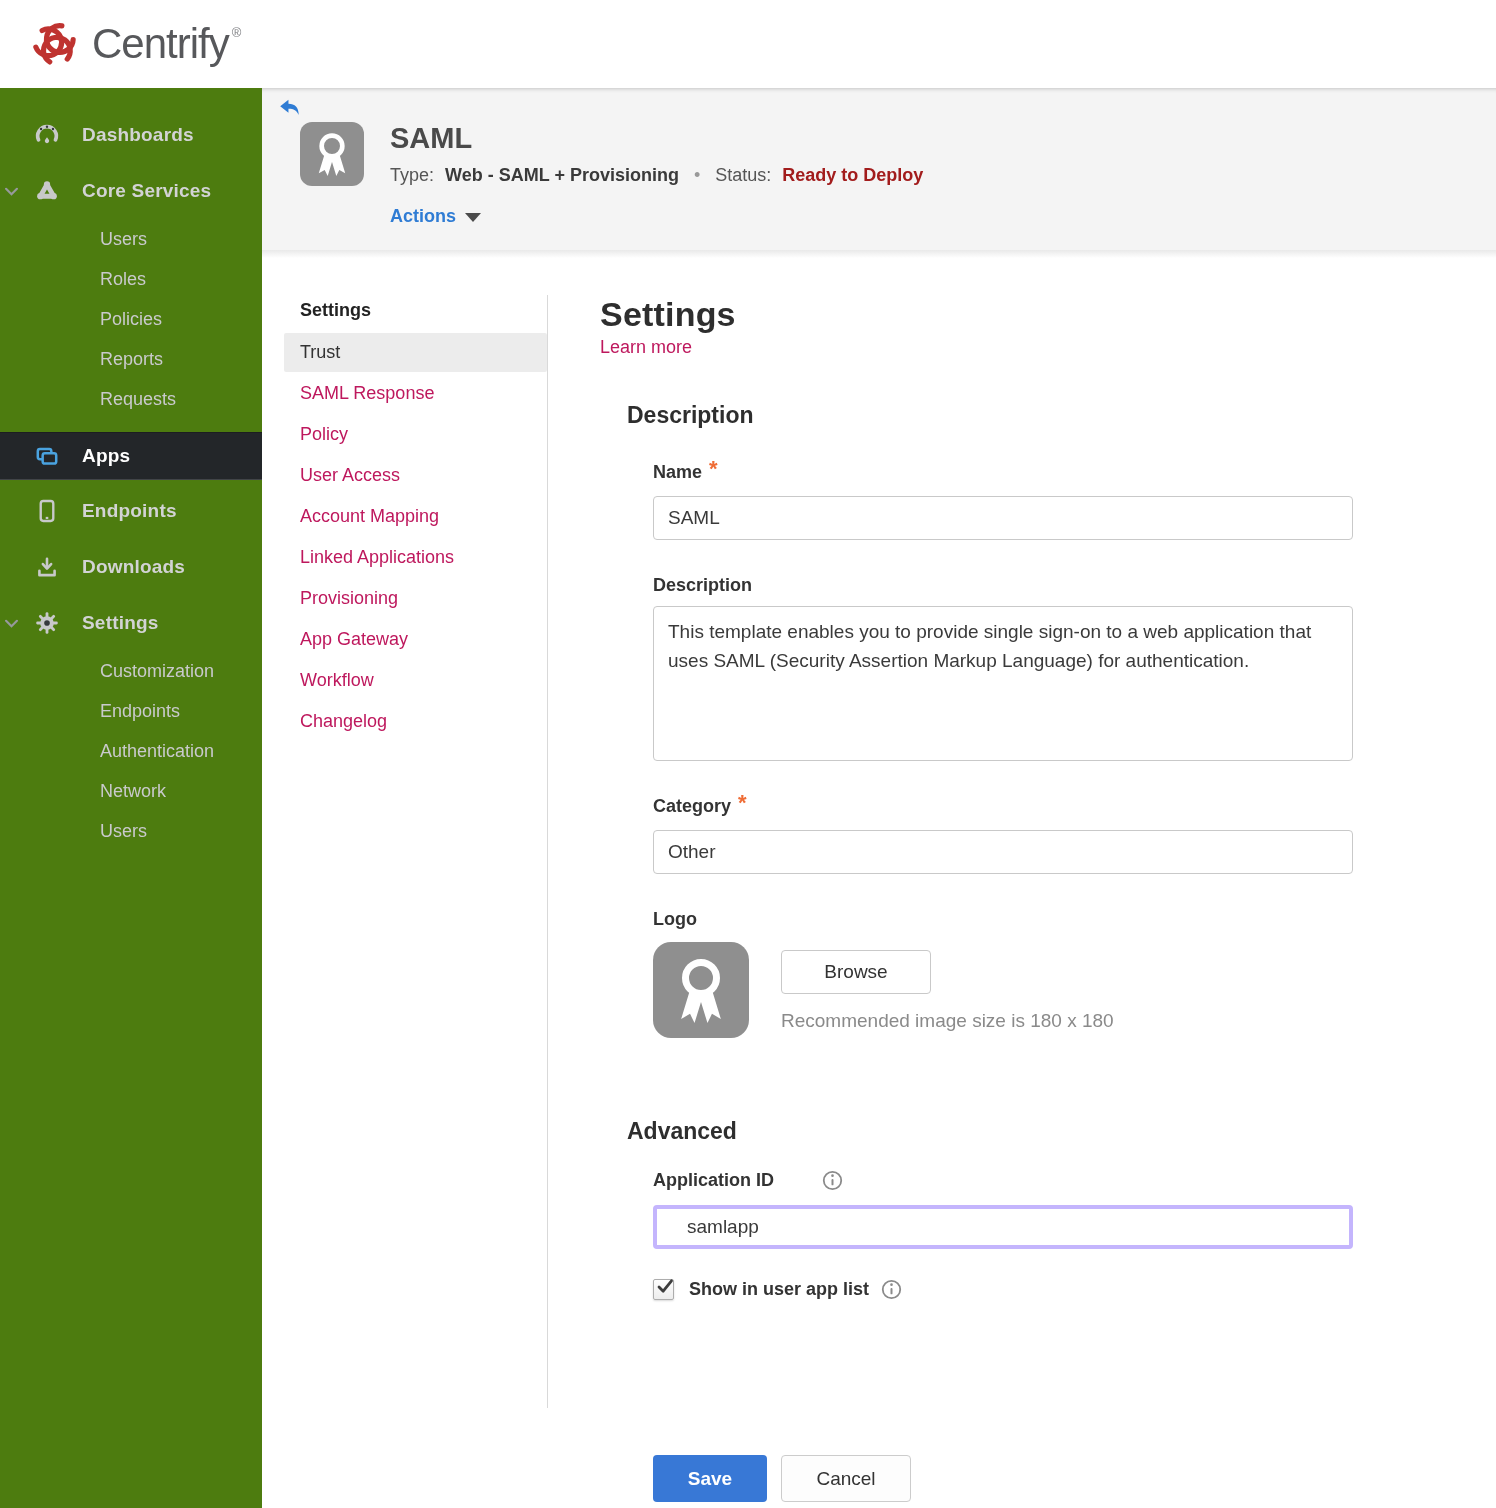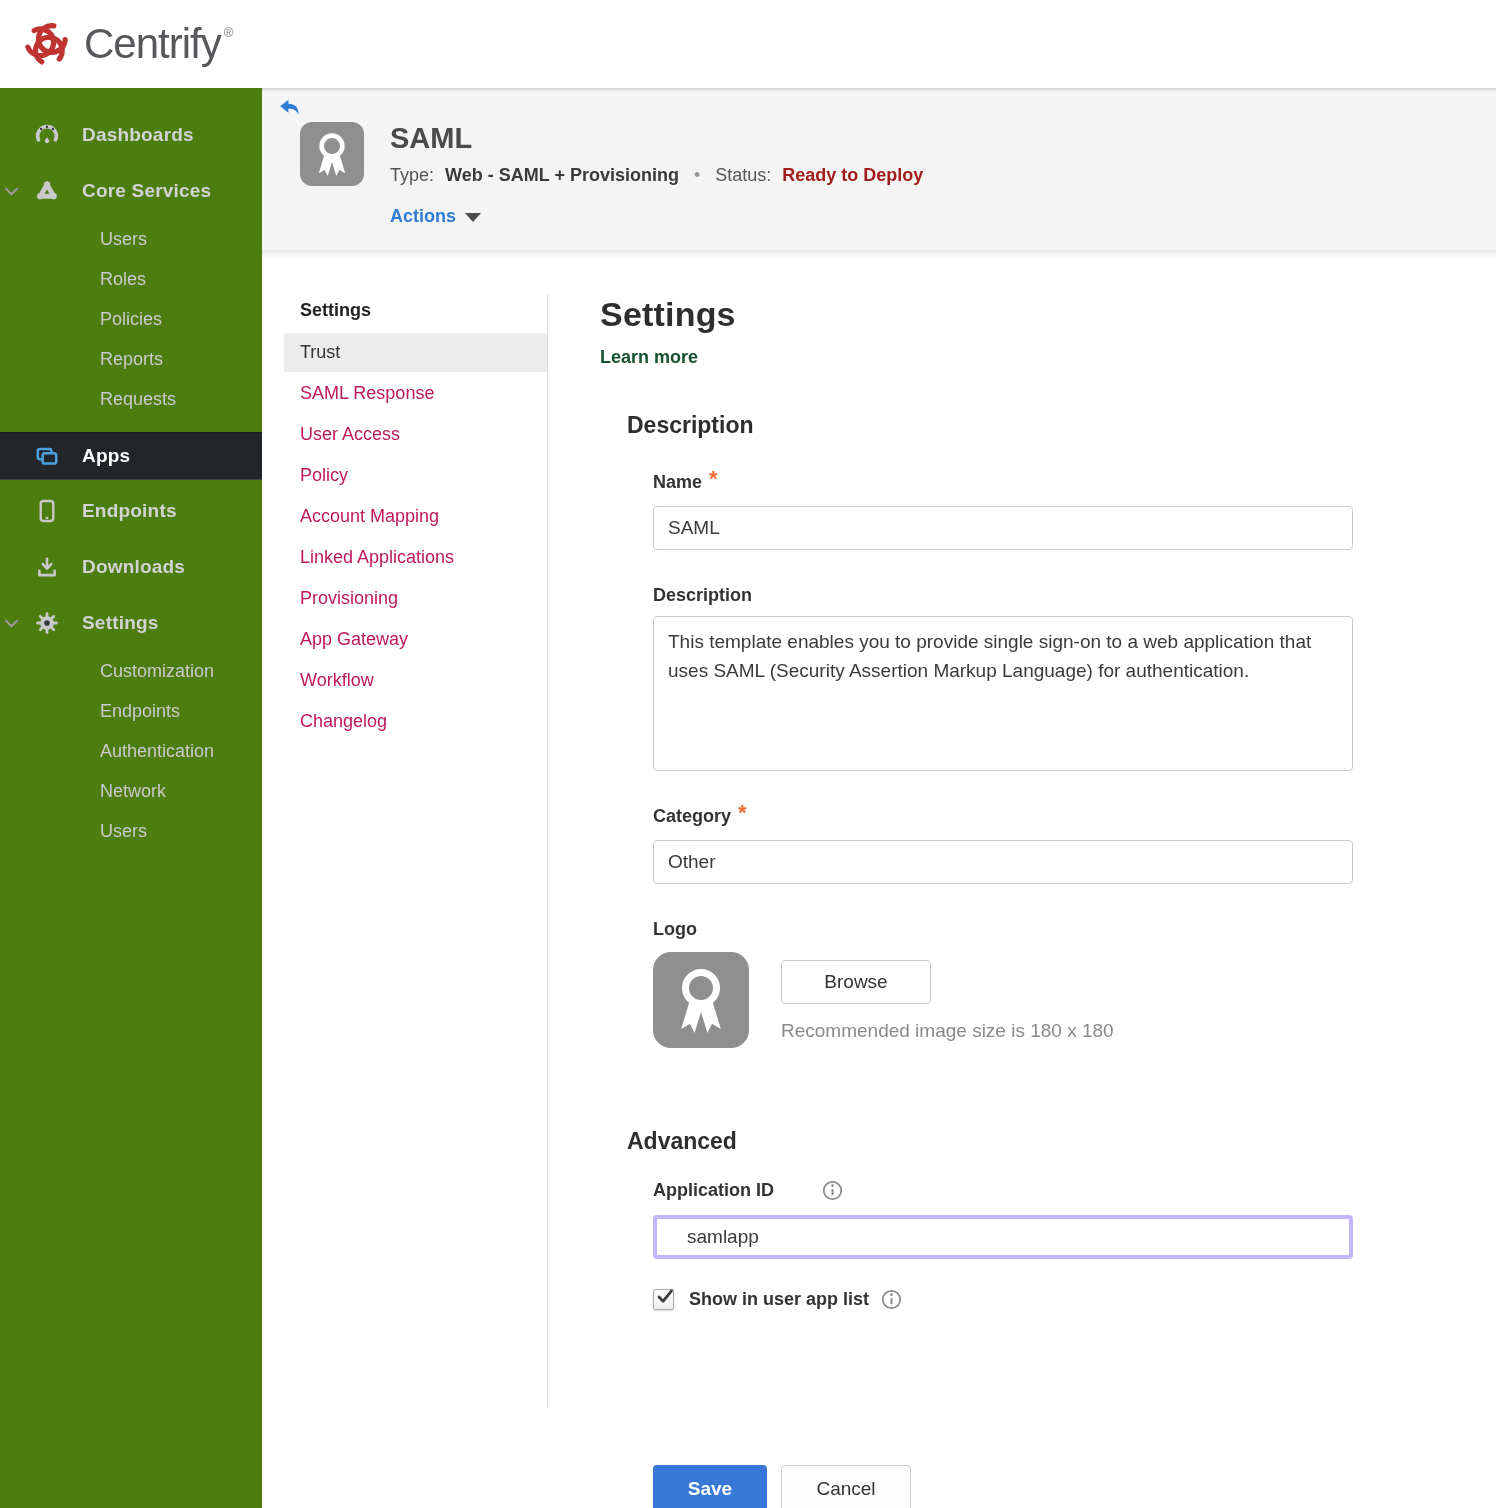--- a/index.html
+++ b/index.html
@@ -2,21 +2,21 @@
 <html><head>
 <meta charset="utf-8">
 <style>
   * { box-sizing: border-box; margin: 0; padding: 0; }
   html,body { background:#fff; }
   body {
     width:1496px; height:1508px; overflow:hidden; position:relative;
     font-family:"Liberation Sans","DejaVu Sans",sans-serif; color:#333;
   }
   
-  .topbar { height:88px; background:#fff; display:flex; align-items:center; padding-left:22px; }
+  .topbar { height:88px; background:#fff; display:flex; align-items:center; padding-left:30px; }
   .brand { display:flex; align-items:flex-start; cursor:pointer; }
   .brand-swirl { width:50px; height:50px; }
   .brand-text { font-size:42px; color:#57585b; margin-left:12px; letter-spacing:-1px; line-height:50px; }
   .brand-reg { font-size:13px; color:#7c7d80; margin-left:3px; margin-top:6px; }
 
   
   .shell { display:flex; height:1420px; }
 
   
   .sidebar { width:262px; flex:none; background:#4d7c0f; padding-top:19px; }
@@ -55,21 +55,21 @@
   
   .content { flex:1; display:flex; padding-top:45px; }
   .subnav { width:286px; flex:none; padding:5px 0 0 22px; border-right:1px solid #d9d9d9; height:1113px; }
   .subnav-heading { font-size:18px; font-weight:bold; color:#222; padding-left:16px; margin-bottom:12px; }
   .subnav ul { list-style:none; }
   .subnav li { font-size:18px; color:#be185d; padding:9px 16px; margin-bottom:2px; cursor:pointer; border-radius:2px; }
   .subnav li.active { background:#ececec; color:#333; }
 
   .main { padding-left:52px; flex:1; }
   .page-title { font-size:34px; font-weight:bold; color:#2e2e2e; letter-spacing:.2px; }
-  .learn-more { display:inline-block; margin-top:13px; font-size:18px; font-weight:bold; color:#14532d; text-decoration:none; cursor:pointer; }
+  .learn-more { display:inline-block; margin-top:3px; font-size:18px; font-weight:normal; color:#be185d; text-decoration:none; cursor:pointer; }
   .section-h { font-size:23px; font-weight:bold; color:#2e2e2e; margin:44px 0 0 27px; }
   .section-h.advanced { margin-top:80px; }
   .form { margin-left:53px; width:700px; }
   .field-label { display:flex; align-items:center; font-size:18px; font-weight:bold; color:#333; }
   .mt-name { margin-top:30px; } .mt-desc { margin-top:35px; } .mt-cat { margin-top:32px; } .mt-logo { margin-top:35px;text-align:right; }
   .req { color:#ef6c35; margin-left:7px; font-size:22px; position:relative; top:-3px; }
   .text-input { width:700px; height:44px; border:1px solid #c9c9c9; border-radius:4px; background:#fff;
     font-size:19px; color:#3a3a3a; padding:0 14px; margin-top:11px; font-family:inherit; outline:none; display:block; }
   .text-input.focused { border:4px solid #c4b5fd; padding:0 30px; }
   textarea.desc { width:700px; height:155px; border:1px solid #c9c9c9; border-radius:4px; margin-top:10px;
@@ -248,22 +248,22 @@
         </div>
       </div>
     </div>
 
     <div class="content">
       <div class="subnav">
         <div class="subnav-heading">Settings</div>
         <ul>
           <li class="active">Trust</li>
           <li>SAML Response</li>
+          <li>Policy</li>
           <li>User Access</li>
-          <li>Policy</li>
           <li>Account Mapping</li>
           <li>Linked Applications</li>
           <li>Provisioning</li>
           <li>App Gateway</li>
           <li>Workflow</li>
           <li>Changelog</li>
         </ul>
       </div>
 
       <div class="main">

